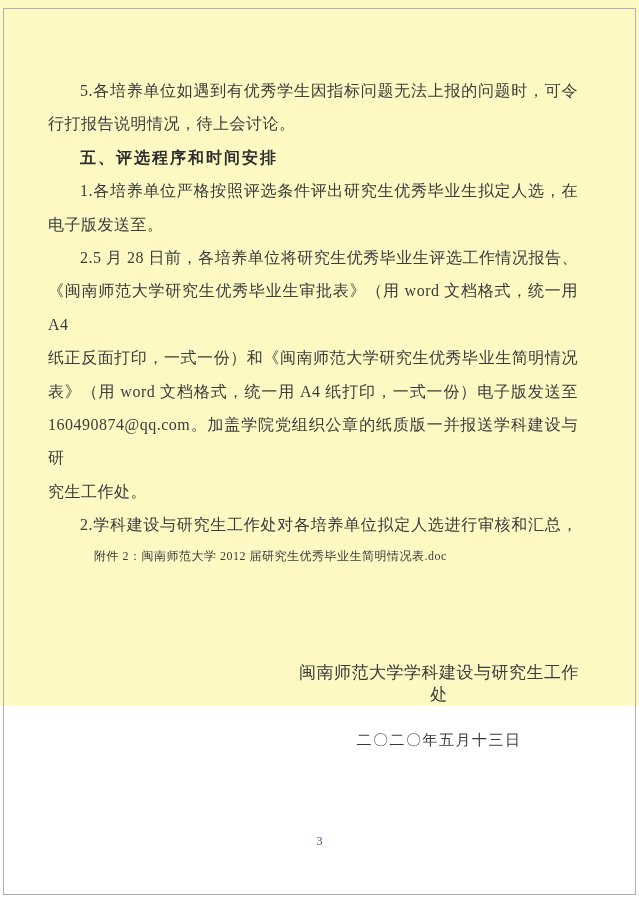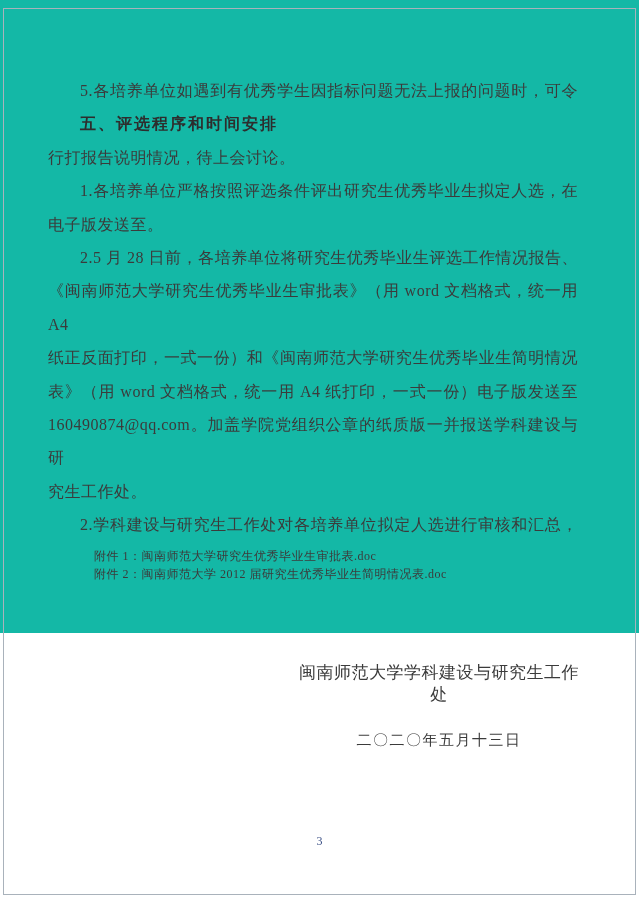--- a/index.html
+++ b/index.html
@@ -7,22 +7,22 @@
       padding: 0;
       background: #ffffff;
       width: 639px;
       height: 902px;
       overflow: hidden;
       font-family: "Liberation Serif", "DejaVu Serif", serif;
     }
     .page {
       position: relative;
       width: 639px;
-      height: 633px;
-      background: #14b8a6;
+      height: 706px;
+      background: #fef9c3;
     }
     .page-border {
       position: absolute;
       left: 3px;
       top: 8px;
       width: 633px;
       height: 887px;
       border: 1px solid #a9b2bb;
       box-sizing: border-box;
       pointer-events: none;
@@ -91,35 +91,34 @@
   </style>
 </head>
 <body>
 
 <div class="page">
 
   <div class="page-border"></div>
 
   <div class="body-text">
     <div class="line j ind">5.各培养单位如遇到有优秀学生因指标问题无法上报的问题时，可令</div>
+    <div class="line">行打报告说明情况，待上会讨论。</div>
     <div class="line ind heading">五、评选程序和时间安排</div>
-    <div class="line">行打报告说明情况，待上会讨论。</div>
     <div class="line j ind">1.各培养单位严格按照评选条件评出研究生优秀毕业生拟定人选，在</div>
     <div class="line">电子版发送至。</div>
     <div class="line j ind">2.5 月 28 日前，各培养单位将研究生优秀毕业生评选工作情况报告、</div>
     <div class="line j">《闽南师范大学研究生优秀毕业生审批表》（用 word 文档格式，统一用 A4</div>
     <div class="line j">纸正反面打印，一式一份）和《闽南师范大学研究生优秀毕业生简明情况</div>
     <div class="line j">表》（用 word 文档格式，统一用 A4 纸打印，一式一份）电子版发送至</div>
     <div class="line j">160490874@qq.com。加盖学院党组织公章的纸质版一并报送学科建设与研</div>
     <div class="line">究生工作处。</div>
     <div class="line j ind">2.学科建设与研究生工作处对各培养单位拟定人选进行审核和汇总，</div>
   </div>
 
   <div class="attachments">
-    <div class="line">附件 1：闽南师范大学研究生优秀毕业生审批表.doc</div>
     <div class="line">附件 2：闽南师范大学 2012 届研究生优秀毕业生简明情况表.doc</div>
   </div>
 
   <div class="closing">
     <div class="signature-line">闽南师范大学学科建设与研究生工作处</div>
     <div class="date-line">二〇二〇年五月十三日</div>
   </div>
 
   <div class="page-number">3</div>
 

